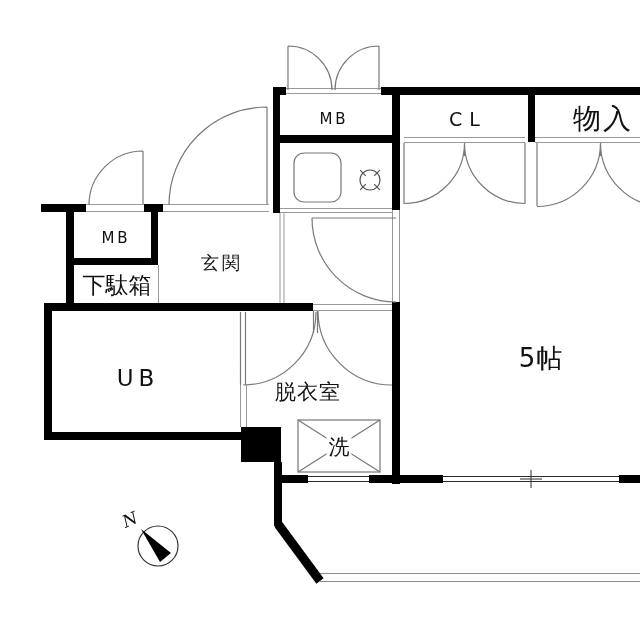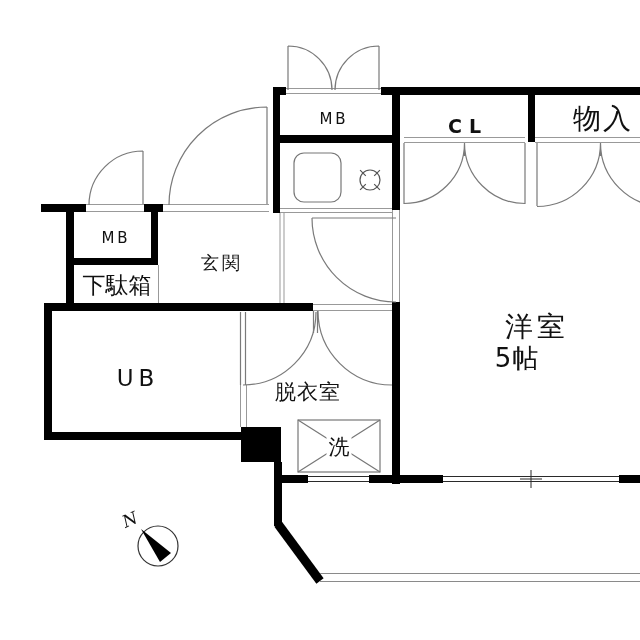--- a/index.html
+++ b/index.html
@@ -117,24 +117,23 @@
       <path d="M284,573.5 H630 M284,581.5 H630"></path>
     </g>
 
     <g>
       <circle cx="122" cy="546" r="20" stroke="#333" stroke-width="1.2" fill="none"></circle>
       <polygon points="105,529 135,553 124,562" fill="#000"></polygon>
     </g>
   </svg>
 
   <div class="lbl lbl-mb" style="left:298px;top:119px;">MB</div>
-  <div class="lbl lbl-cl" style="left:432px;top:126px;font-weight:bold;">CL</div>
+  <div class="lbl lbl-cl" style="left:432px;top:119px;">CL</div>
   <div class="lbl lbl-mono" style="left:567px;top:119px;">物入</div>
   <div class="lbl lbl-mb" style="left:80px;top:238px;">MB</div>
   <div class="lbl lbl-geta" style="left:81px;top:285px;">下駄箱</div>
   <div class="lbl lbl-genkan" style="left:186px;top:263px;">玄関</div>
   <div class="lbl lbl-ub" style="left:102px;top:378px;">UB</div>
   <div class="lbl lbl-datsui" style="left:272px;top:392px;">脱衣室</div>
   <div class="lbl lbl-sen" style="left:303px;top:447px;">洗</div>
-  <div class="lbl lbl-yo" style="left:501px;top:327px;">洋室</div>
-  <div class="lbl lbl-jo" style="left:481px;top:358px;">5帖</div>
+  <div class="lbl lbl-jo" style="left:505px;top:358px;">5帖</div>
   <div class="lbl lbl-n" style="left:94px;top:520px;">N</div>
 </div>
 
 </body></html>

